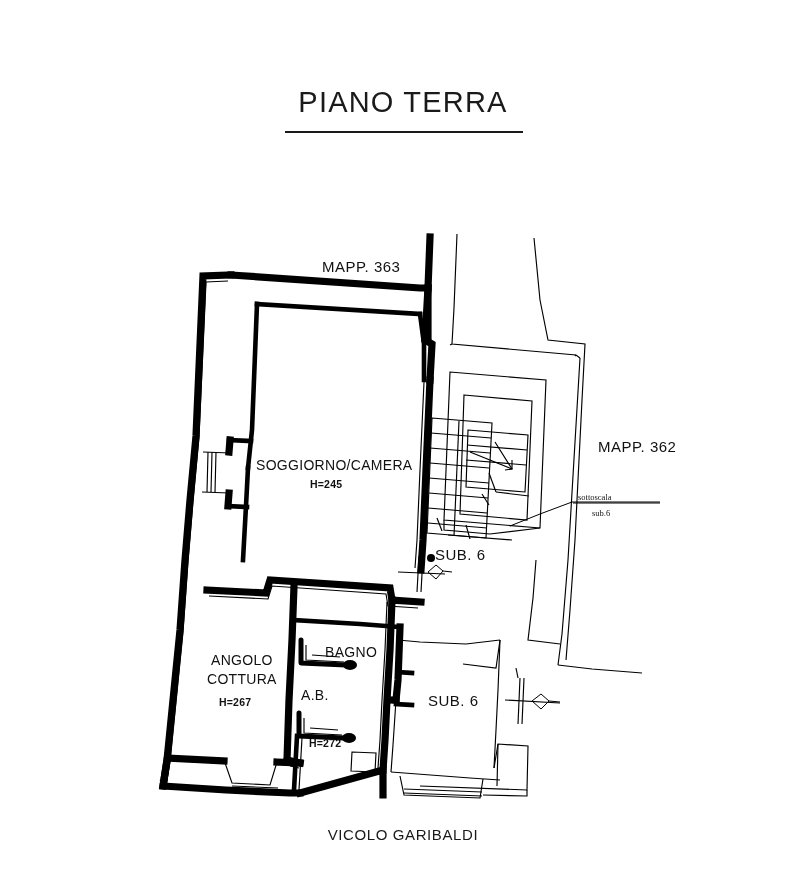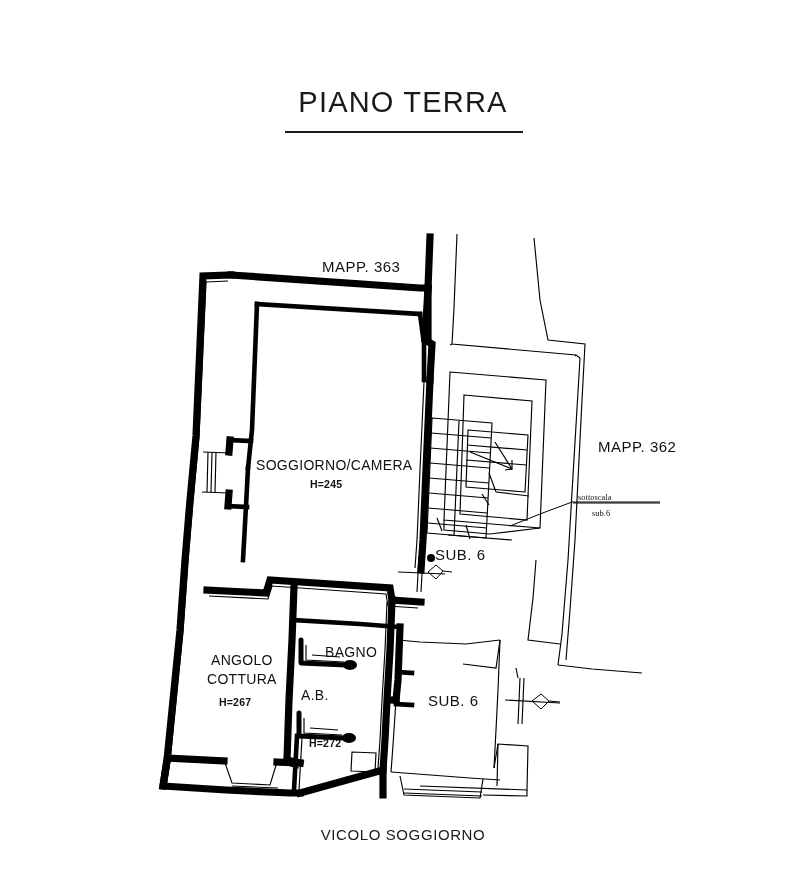--- a/index.html
+++ b/index.html
@@ -263,14 +263,14 @@
 
       <text class="lbl-sub" x="435" y="560">SUB. 6</text>
       <text class="lbl-sub" x="428" y="706">SUB. 6</text>
 
       <text class="lbl-small" x="578" y="500">sottoscala</text>
       <text class="lbl-small" x="592" y="516">sub.6</text>
     </g>
 
   </svg>
 
-  <div class="street-caption">VICOLO SOGGIORNO</div>
+  <div class="street-caption">VICOLO GARIBALDI</div>
 </div>
 
 </body></html>

